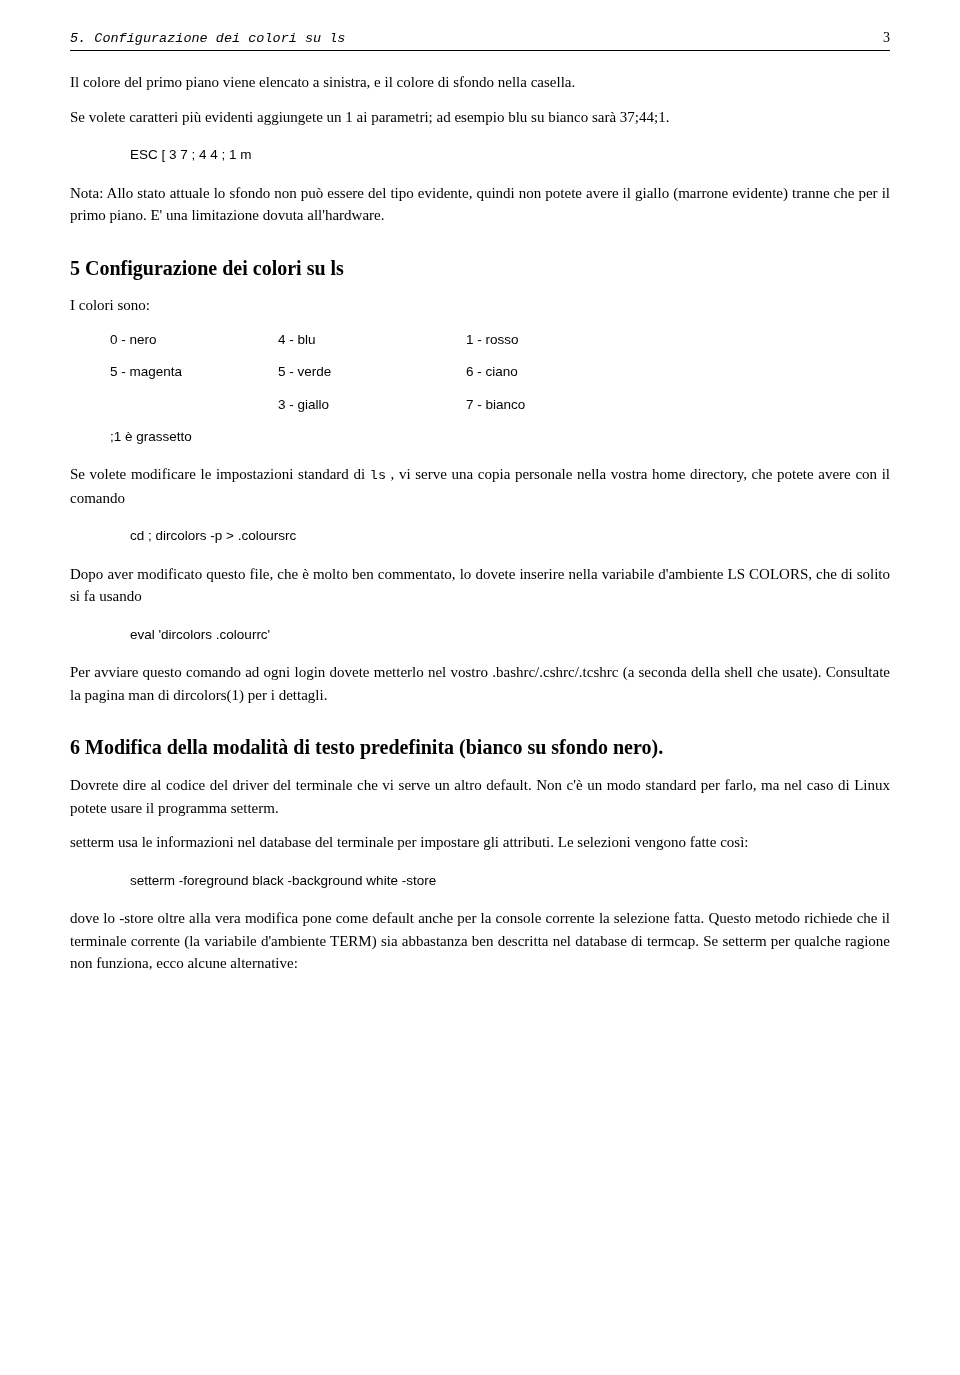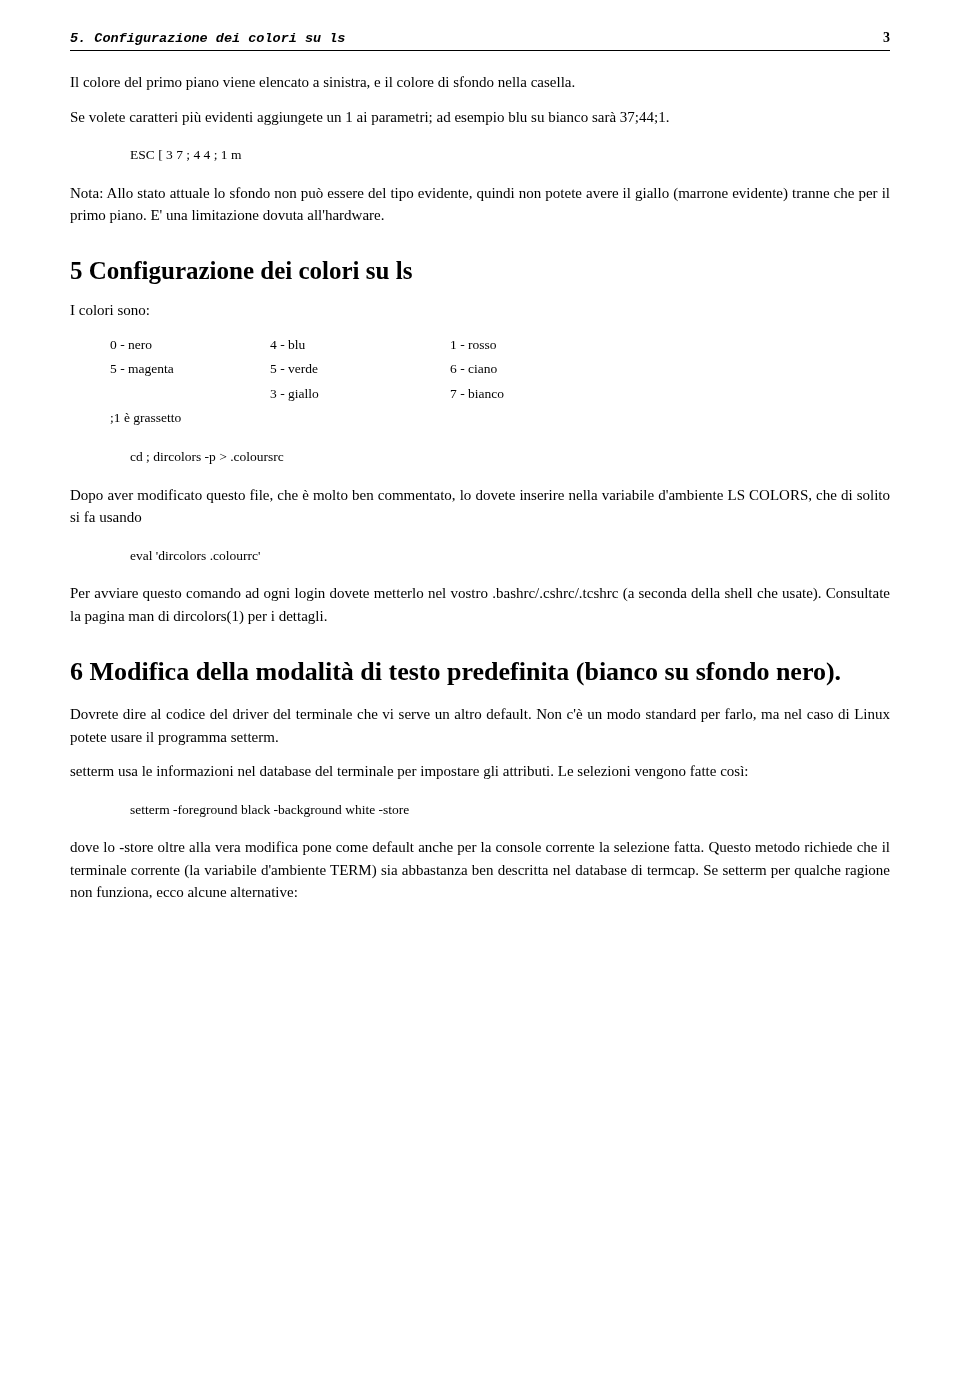--- a/index.html
+++ b/index.html
@@ -18,65 +18,64 @@
     .page {
       padding: 30px 70px 40px 70px;
     }
     .page-header {
       display: flex;
       justify-content: space-between;
       align-items: baseline;
       border-bottom: 1px solid #000;
       padding-bottom: 4px;
       margin-bottom: 20px;
-      font-weight: bold;
     }
     .page-header-title {
       font-size: 14px;
       font-style: italic;
     }
     .page-header-number {
       font-size: 14px;
     }
     p {
       margin-bottom: 12px;
       line-height: 1.5;
       text-align: justify;
     }
     .section-heading {
-      font-size: 25px;
+      font-size: 20px;
       font-weight: bold;
       margin-top: 30px;
       margin-bottom: 14px;
     }
     .subsection-heading {
-      font-size: 26px;
+      font-size: 20px;
       font-weight: bold;
       margin-top: 28px;
       margin-bottom: 14px;
       line-height: 1.3;
     }
     code, .mono {
       font-family: 'Courier New', Courier, monospace;
       font-size: 13.5px;
     }
     .code-block {
-      font-family: Liberation Serif, serif;
+      font-family: Liberation Sans, sans-serif;
       font-size: 13.5px;
       margin: 16px 0 16px 60px;
       line-height: 1.6;
     }
     .color-table {
       margin: 10px 0 14px 40px;
-      font-family: Liberation Serif, serif;
+      font-family: Liberation Sans, sans-serif;
       font-size: 13.5px;
       line-height: 1.8;
       display: grid;
       grid-template-columns: 160px 180px 240px;
-      gap: 0;
+      gap: 8px;
     }
     .color-table .cell {
       padding: 0;
     }
   </style>
 </head>
 <body>
 
 <div class="page">
 
@@ -109,20 +108,25 @@
 
     <div class="cell">5 - verde</div>
     <div class="cell">6 - ciano</div>
     <div class="cell"></div>
 
     <div class="cell">3 - giallo</div>
     <div class="cell">7 - bianco</div>
     <div class="cell">;1 è grassetto</div>
   </div>
 
+  <p>
+    <span>Se volete modificare le impostazioni standard di</span>
+    <code>ls</code>
+    <span>, vi serve una copia personale nella vostra home directory, che potete avere con il comando</span>
+  </p>
 
   <div class="code-block">
     <span>cd ; dircolors -p &gt; .coloursrc</span>
   </div>
 
   <p>Dopo aver modificato questo file, che è molto ben commentato, lo dovete inserire nella variabile d'ambiente LS COLORS, che di solito si fa usando</p>
 
   <div class="code-block">
     <span>eval 'dircolors .colourrc'</span>
   </div>

